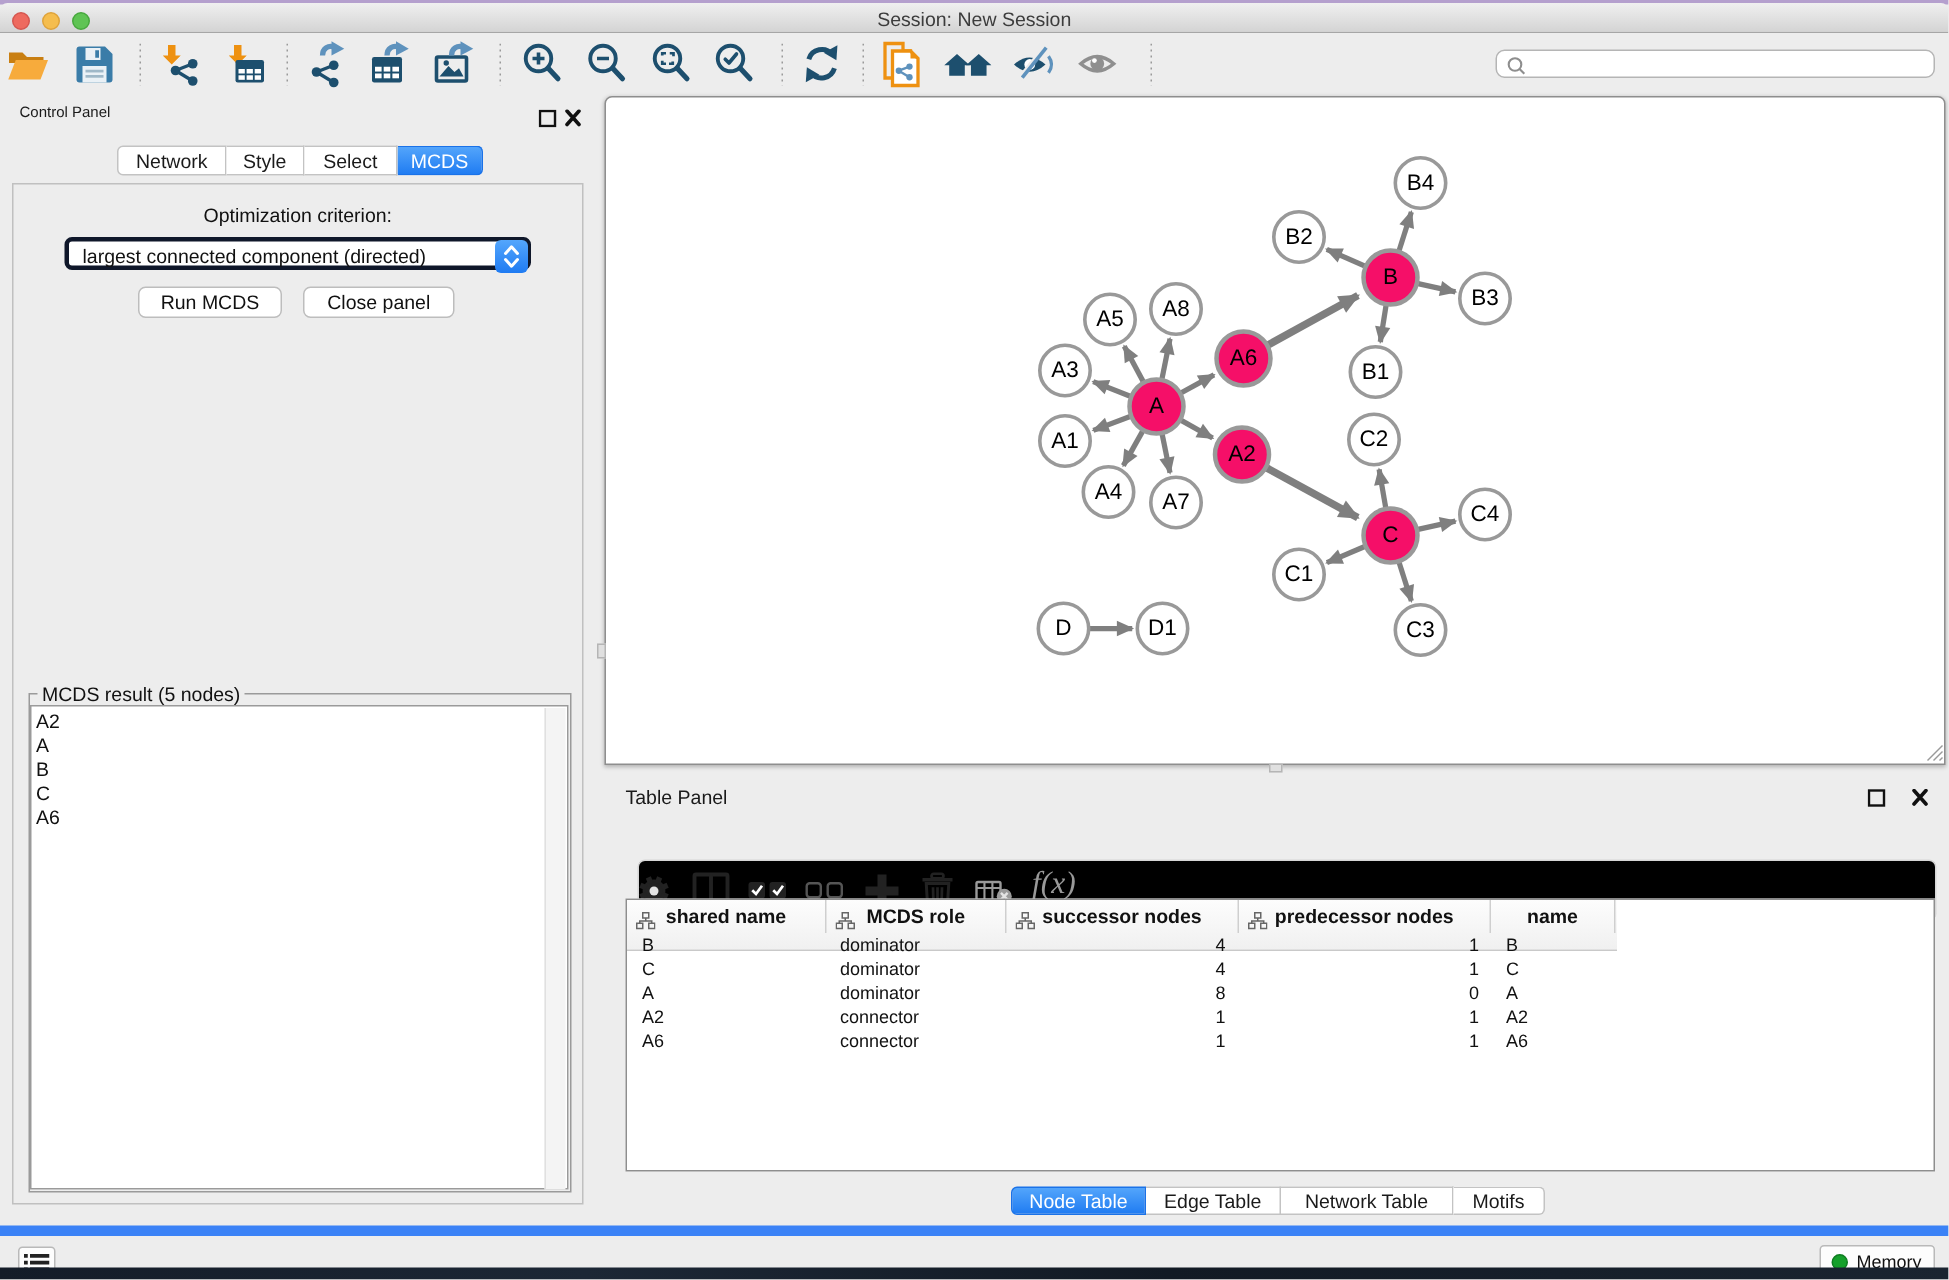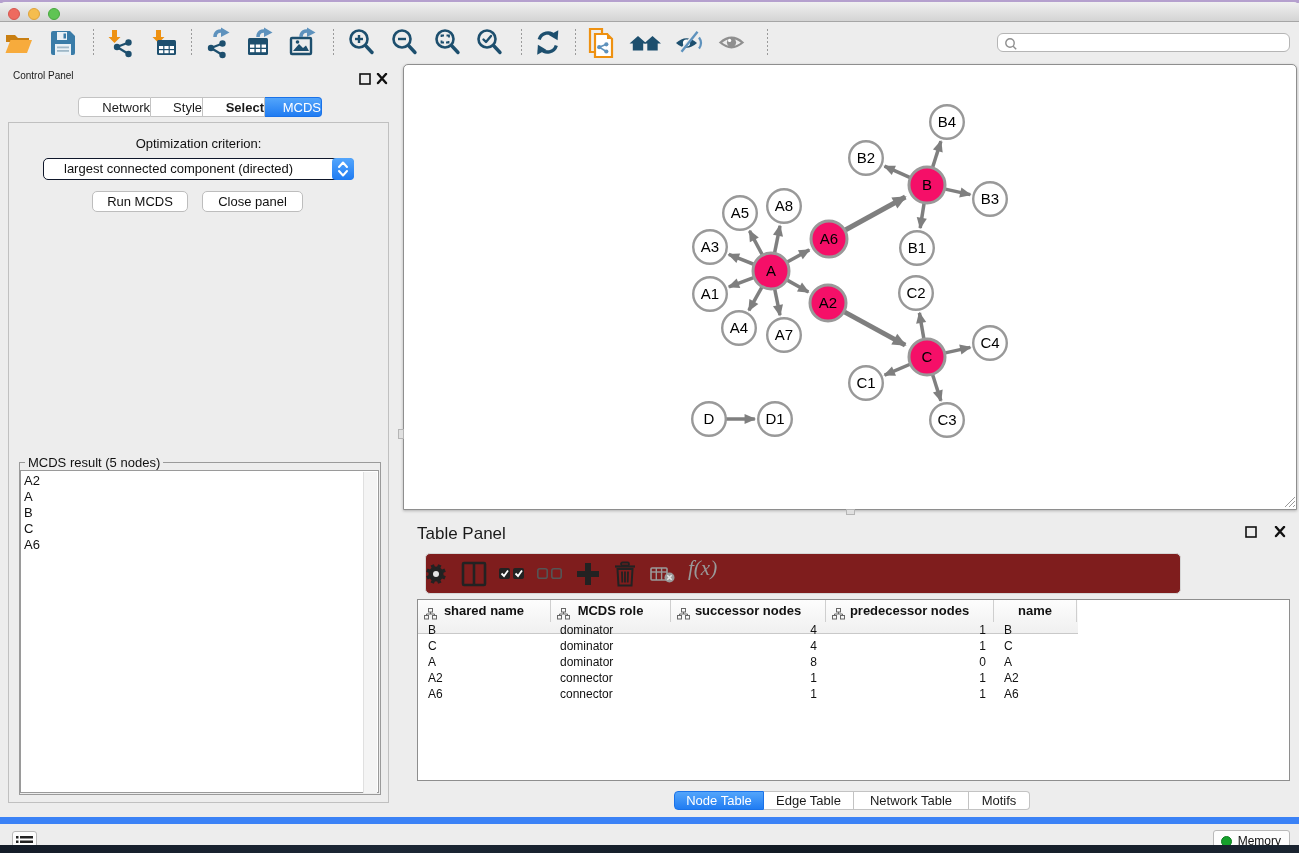--- a/index.html
+++ b/index.html
@@ -14,40 +14,40 @@
 .tl { position:absolute; top:6px; width:12px; height:12px; border-radius:50%; }
 #title-text { position:absolute; top:3px; width:100%; text-align:center; font-size:13px; color:#3c3c3c; }
 
 #toolbar { left:0; top:23px; width:1299px; height:39px; background:#ededed; }
 .tsep { position:absolute; top:6px; height:28px; width:1px; background-image:linear-gradient(#9a9a9a 40%, transparent 40%); background-size:1px 4px; }
 .ticon { position:absolute; top:4px; }
 #searchbox { position:absolute; left:997px; top:10px; width:293px; height:19px; background:#fff; border:1px solid #b5b5b5; border-radius:6px; }
 
 #cp-header-text { left:13px; top:70px; font-size:10px; color:#1a1a1a; }
 #cp-tabs { left:78px; top:97px; height:20px; display:flex; font-size:13px; }
-.cptab { background:#fff; border:1px solid #c3c3c3; border-left:none; color:#1a1a1a; text-align:right; line-height:19px; }
+.cptab { background:#fff; border:1px solid #c3c3c3; border-left:none; color:#1a1a1a; text-align:center; line-height:19px; }
 .cptab.first { border-left:1px solid #c3c3c3; border-radius:4px 0 0 4px; }
 .cptab.sel { background:linear-gradient(#53a5fb,#207cf2); color:#fff; border-color:#1a72e8; border-radius:0 4px 4px 0; }
 #cp-box { left:8px; top:122px; width:381px; height:681px; border:1px solid #c0c0c0; background:#ededed; }
 #opt-label { left:0; top:136px; width:397px; text-align:center; font-size:13px; color:#111; }
-#cp-select { left:43px; top:158px; width:311px; height:22px; background:#fff; border:1px solid #0f172a; border-radius:5px; font-size:13px; line-height:20px; padding-left:20px; color:#111; }
+#cp-select { left:43px; top:158px; width:311px; height:22px; background:#fff; border:3px solid #0f172a; border-radius:5px; font-size:13px; line-height:20px; padding-left:9px; color:#111; }
 #cp-select .stepper { position:absolute; right:-1px; top:-1px; width:22px; height:22px; background:linear-gradient(#54a6fc,#1f7bf2); border-radius:4px; }
 .btn { position:absolute; background:#fff; border:1px solid #bdbdbd; border-radius:5px; font-size:13px; text-align:center; color:#111; }
 #fieldset { left:19px; top:462px; width:362px; height:333px; border:1px solid #9a9a9a; }
 #legend { left:25px; top:455px; background:#ededed; font-size:13px; padding:0 3px; color:#111; }
 #listbox { left:20px; top:470px; width:359px; height:323px; background:#fff; border:1px solid #9a9a9a; font-size:13px; padding:2px 0 0 3px; line-height:16px; color:#111; }
 #listbox .sbar { position:absolute; right:1px; top:1px; width:14px; height:321px; background:#f4f4f4; border-left:1px solid #e0e0e0; }
 
 #netwin { left:403px; top:64px; width:894px; height:446px; background:#fff; border:1px solid #8e8e8e; border-radius:5px 5px 0 0; box-shadow:0 1px 3px rgba(0,0,0,.25); }
 #nw-titlebar { position:absolute; left:0; top:0; width:100%; height:21px; background:linear-gradient(#efefef,#d2d2d2); border-bottom:1px solid #9e9e9e; border-radius:4px 4px 0 0; }
 #nw-title { position:absolute; top:4px; width:100%; text-align:center; font-size:13px; color:#3c3c3c; }
 #graph { position:absolute; left:0; top:22px; }
 
-#tp-header-text { left:417px; top:524px; font-size:17px; color:#1a1a1a;text-align:center; }
-#tp-toolbar { left:425px; top:553px; width:756px; height:41px; background:#7f1d1d; border:1px solid #d6d6d6; border-radius:5px; }
+#tp-header-text { left:417px; top:524px; font-size:13px; color:#1a1a1a;text-align:center; }
+#tp-toolbar { left:425px; top:573px; width:866px; height:41px; background:#000000; border:1px solid #d6d6d6; border-radius:5px; }
 #tp-table { left:417px; top:599px; width:873px; height:182px; background:#fff; border:1px solid #8e8e8e; }
 #tp-thead { font-size:13px; position:absolute; left:0; top:0; width:660px; height:34px; background:linear-gradient(#fdfdfd,#f0f0f0); border-bottom:1px solid #c9c9c9; font-size:12px; color:#111;font-weight:bold; }
 .th { position:absolute; top:0; height:22px; border-right:1px solid #cfcfcf; text-align:center; line-height:22px; font-size:13px; }
 .trow { position:absolute; font-size:12px; color:#111; height:16px; line-height:16px; }
 
 #bottom-tabs { left:674px; top:791px; height:19px; display:flex; font-size:13px; }
 .btab { background:#fff; border:1px solid #c3c3c3; border-left:none; color:#1a1a1a; text-align:center; line-height:18px; }
 .btab.sel { background:linear-gradient(#53a5fb,#207cf2); color:#fff; border-color:#1a72e8; border-radius:4px 0 0 4px; border-left:1px solid #1a72e8; }
 .btab.last { border-radius:0 4px 4px 0; }
 
@@ -56,20 +56,21 @@
 #membtn { position:absolute; right:9px; top:6px; width:77px; height:22px; background:#fdfdfd; border:1px solid #b9b9b9; border-radius:3px; font-size:12px; color:#111; line-height:20px; text-align:right; padding-right:8px; }
 #membtn .dot { position:absolute; left:7px; top:5px; width:11px; height:11px; border-radius:50%; background:#15a02b; border:1px solid #0d7d20; }
 </style>
 </head>
 <body>
 <div class="abs" id="desktop-top"></div>
 <div class="abs" id="titlebar">
   <div class="tl" style="left:8px; background:#ee6a5f; border:0.5px solid #d55750;"></div>
   <div class="tl" style="left:28px; background:#f5bd4e; border:0.5px solid #dfa33b;"></div>
   <div class="tl" style="left:48px; background:#5fc454; border:0.5px solid #48a83e;"></div>
+  <div id="title-text">Session: New Session</div>
 </div>
 <div class="abs" id="toolbar">
   <div class="tsep" style="left:93px;"></div>
   <div class="tsep" style="left:191px;"></div>
   <div class="tsep" style="left:333px;"></div>
   <div class="tsep" style="left:521px;"></div>
   <div class="tsep" style="left:575px;"></div>
   <div class="tsep" style="left:767px;"></div>
   <svg class="ticon" style="left:3px;top:4px" width="32" height="32" viewBox="0 0 32 32">
 <path d="M3 8 h9 l3 3 h11 v4 H3 z" fill="#c97f12"></path>
@@ -201,21 +202,21 @@
 
 <div class="abs" id="cp-header-text">Control Panel</div>
 <svg class="abs" style="left:359px; top:73px;" width="30" height="12" viewBox="0 0 30 12">
   <rect x="1" y="1" width="10" height="10" fill="none" stroke="#111" stroke-width="1.6"></rect>
   <path d="M19 1 L27 10 M27 1 L19 10" stroke="#111" stroke-width="2.4" stroke-linecap="round"></path>
 </svg>
 
 <div class="abs" id="cp-tabs">
   <div class="cptab first" style="width:73px;">Network</div>
   <div class="cptab" style="width:52px;">Style</div>
-  <div class="cptab" style="width:62px;font-weight:bold;">Select</div>
+  <div class="cptab" style="width:62px;">Select</div>
   <div class="cptab sel" style="width:57px;">MCDS</div>
 </div>
 <div class="abs" id="cp-box"></div>
 <div class="abs" id="opt-label">Optimization criterion:</div>
 <div class="abs" id="cp-select">largest connected component (directed)
   <div class="stepper"><svg width="22" height="22" viewBox="0 0 22 22">
         <path d="M7 9 L11 4.5 L15 9" fill="none" stroke="#fff" stroke-width="2" stroke-linecap="round" stroke-linejoin="round"></path>
         <path d="M7 13 L11 17.5 L15 13" fill="none" stroke="#fff" stroke-width="2" stroke-linecap="round" stroke-linejoin="round"></path>
       </svg></div>
 </div>

